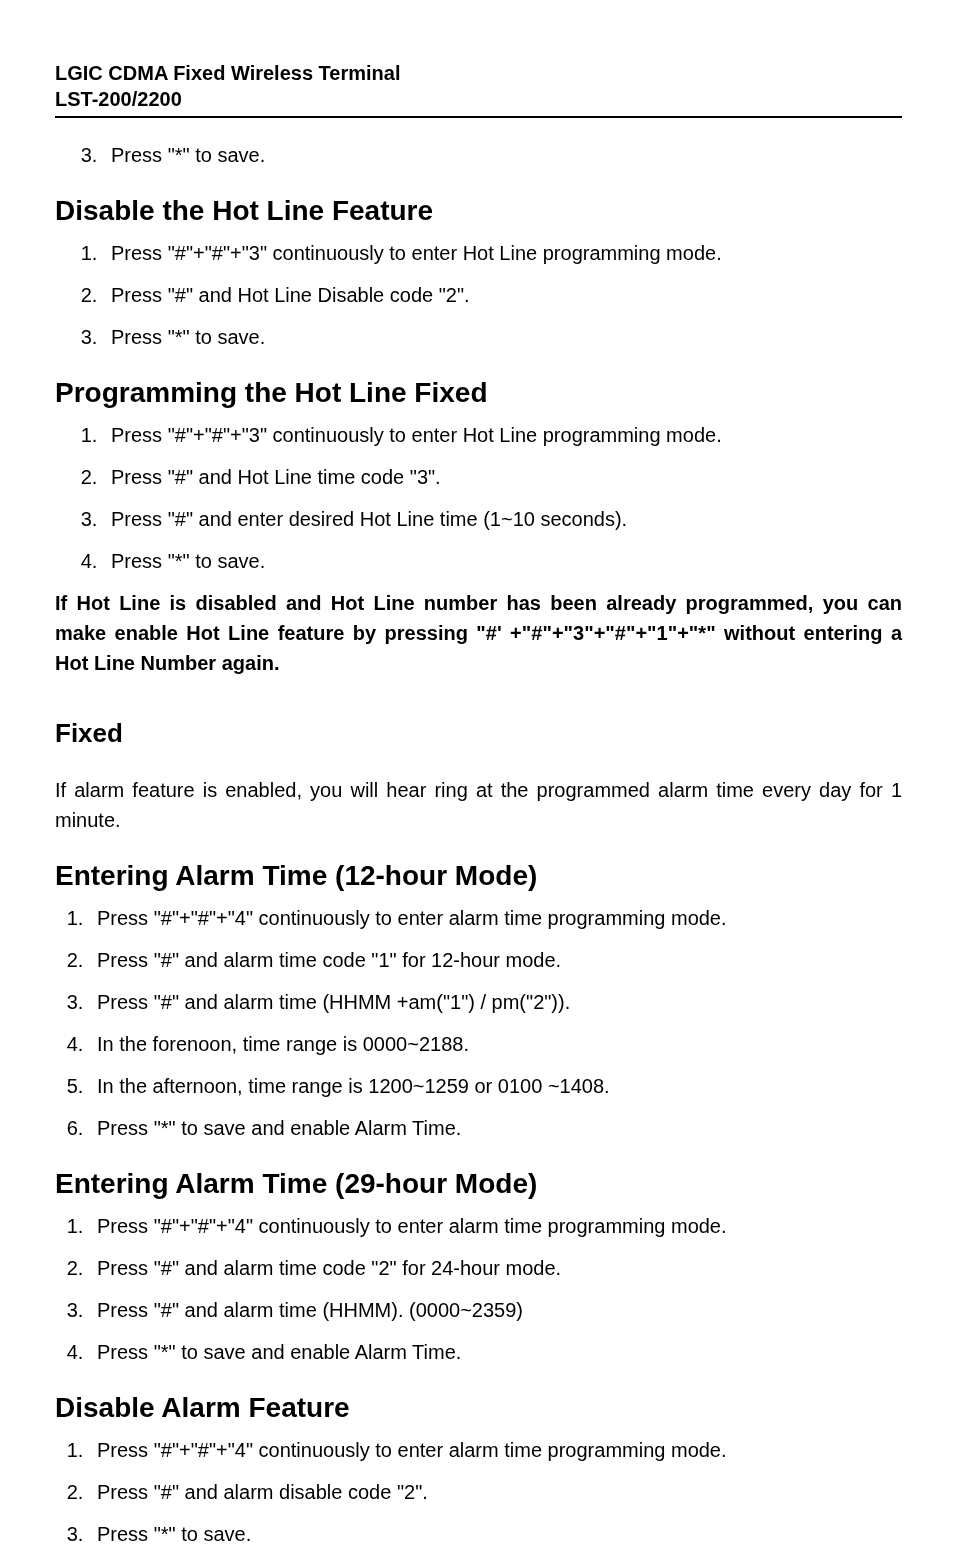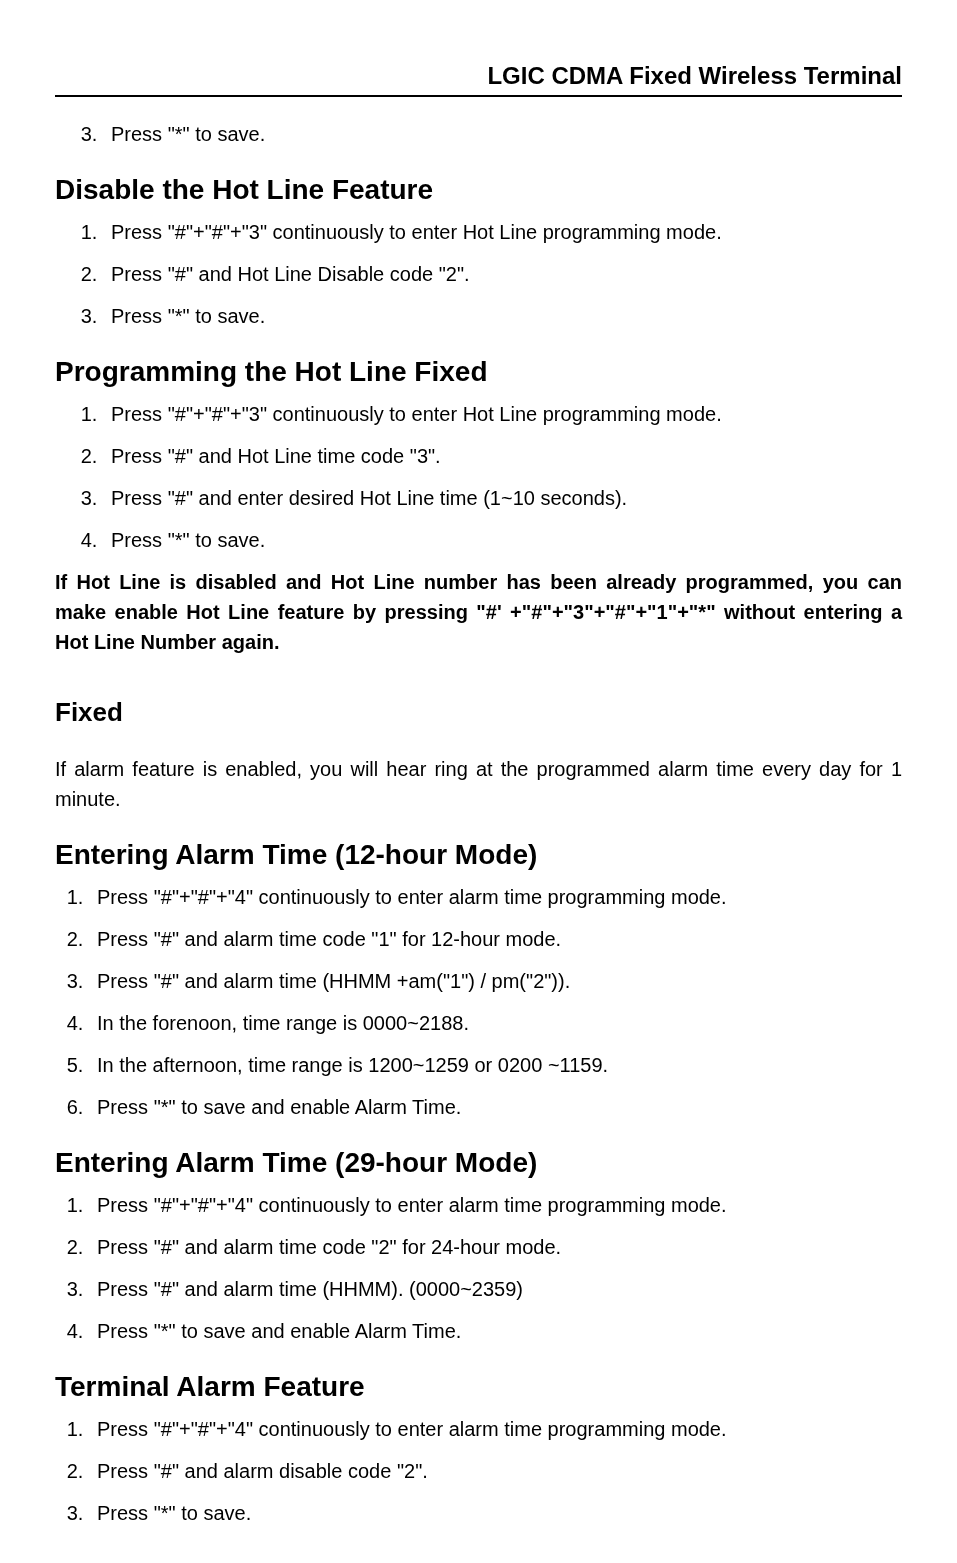--- a/index.html
+++ b/index.html
@@ -8,23 +8,22 @@
       color: #000000;
       margin: 0;
       padding: 60px 55px 40px 55px;
       font-size: 20px;
       line-height: 1.5;
       width: 957px;
       box-sizing: border-box;
     }
     .header {
       font-weight: bold;
-      font-size: 24px;
+      font-size: 20px;
       line-height: 1.3;
-      text-align: right;
     }
     .header-rule {
       border: none;
       border-top: 2.5px solid #000;
       margin: 4px 0 22px 0;
     }
     .footer-rule {
       border: none;
       border-top: 1.2px solid #000;
       margin: 40px 0 6px 0;
@@ -62,20 +61,21 @@
     .para {
       margin: 22px 0 12px 0;
       text-align: justify;
     }
   </style>
 </head>
 <body>
 
 <div class="header">
   <div>LGIC CDMA Fixed Wireless Terminal</div>
+  <div>LST-200/2200</div>
 </div>
 <hr class="header-rule">
 
 <ol class="num-list indent-list" start="3">
   <li>Press "*" to save.</li>
 </ol>
 
 <h2 class="section-heading">Disable the Hot Line Feature</h2>
 <ol class="num-list indent-list">
   <li>Press "#"+"#"+"3" continuously to enter Hot Line programming mode.</li>
@@ -95,33 +95,33 @@
 
 <h1 class="big-heading">Fixed</h1>
 <div class="para">If alarm feature is enabled, you will hear ring at the programmed alarm time every day for 1 minute.</div>
 
 <h2 class="section-heading">Entering Alarm Time (12-hour Mode)</h2>
 <ol class="num-list">
   <li>Press "#"+"#"+"4" continuously to enter alarm time programming mode.</li>
   <li>Press "#" and alarm time code "1" for 12-hour mode.</li>
   <li>Press "#" and alarm time (HHMM +am("1") / pm("2")).</li>
   <li>In the forenoon, time range is 0000~2188.</li>
-  <li>In the afternoon, time range is 1200~1259 or 0200 ~1159.</li>
+  <li>In the afternoon, time range is 1200~1259 or 0100 ~1408.</li>
   <li>Press "*" to save and enable Alarm Time.</li>
 </ol>
 
 <h2 class="section-heading">Entering Alarm Time (29-hour Mode)</h2>
 <ol class="num-list">
   <li>Press "#"+"#"+"4" continuously to enter alarm time programming mode.</li>
   <li>Press "#" and alarm time code "2" for 24-hour mode.</li>
   <li>Press "#" and alarm time (HHMM). (0000~2359)</li>
   <li>Press "*" to save and enable Alarm Time.</li>
 </ol>
 
-<h2 class="section-heading">Terminal Alarm Feature</h2>
+<h2 class="section-heading">Disable Alarm Feature</h2>
 <ol class="num-list">
   <li>Press "#"+"#"+"4" continuously to enter alarm time programming mode.</li>
   <li>Press "#" and alarm disable code "2".</li>
   <li>Press "*" to save.</li>
 </ol>
 
 <hr class="footer-rule">
 <div class="page-number">19</div>
 
 </body></html>

